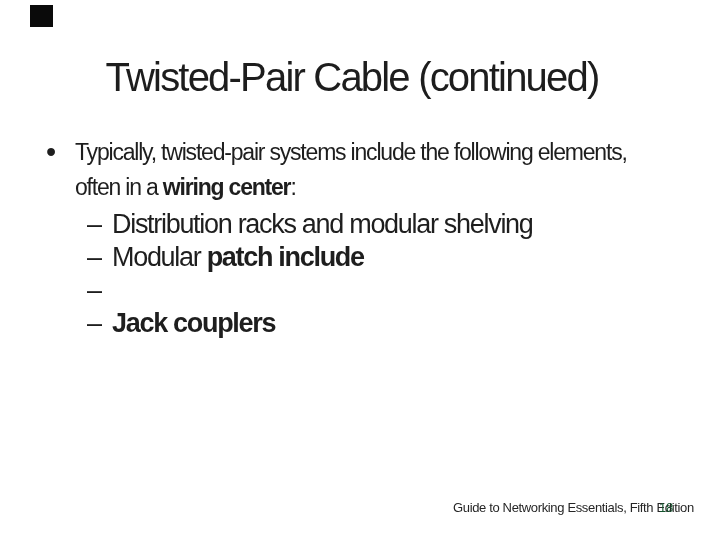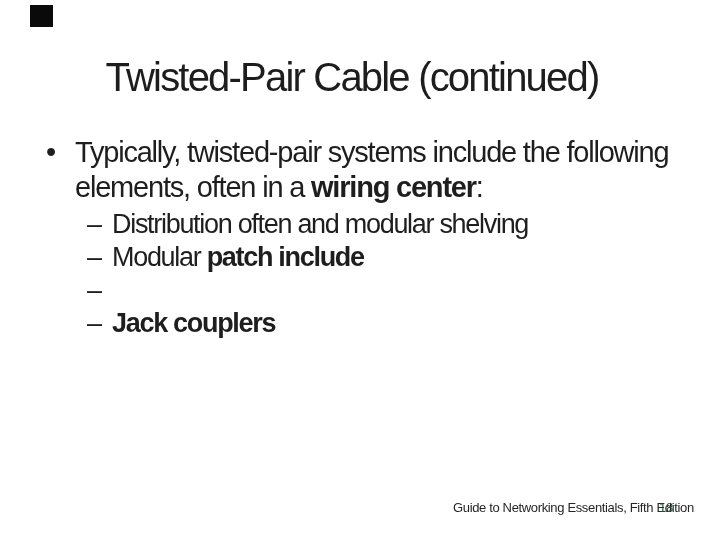--- a/index.html
+++ b/index.html
@@ -44,21 +44,21 @@
     top: 135px;
     font-size: 29px;
     line-height: 35px;
     color: #1e1e1e;
   }
   .bullet-text {
     position: absolute;
     left: 75px;
     top: 135px;
     width: 600px;
-    font-size: 29px;
+    font-size: 23px;
     line-height: 35px;
     letter-spacing: -1.2px;
     color: #1e1e1e;
   }
   .bullet-text b, .sub-text b {
     font-weight: 700;
   }
   .sub-list {
     position: absolute;
     left: 87px;
@@ -112,21 +112,21 @@
   <span class="bullet-marker">•</span>
 
   <div class="bullet-text">
     <span>Typically, twisted-pair systems include the following elements, often in a </span><b>wiring center</b><span>:</span>
   </div>
 
   <div class="sub-list">
 
     <div class="sub-item">
       <span class="sub-dash">–</span>
-      <span class="sub-text"><span>Distribution often and modular shelving</span><b></b></span>
+      <span class="sub-text"><span>Distribution racks and modular shelving</span><b></b></span>
     </div>
 
     <div class="sub-item">
       <span class="sub-dash">–</span>
       <span class="sub-text"><span>Modular </span><b>patch include</b></span>
     </div>
 
     <div class="sub-item">
       <span class="sub-dash">–</span>
     </div>

